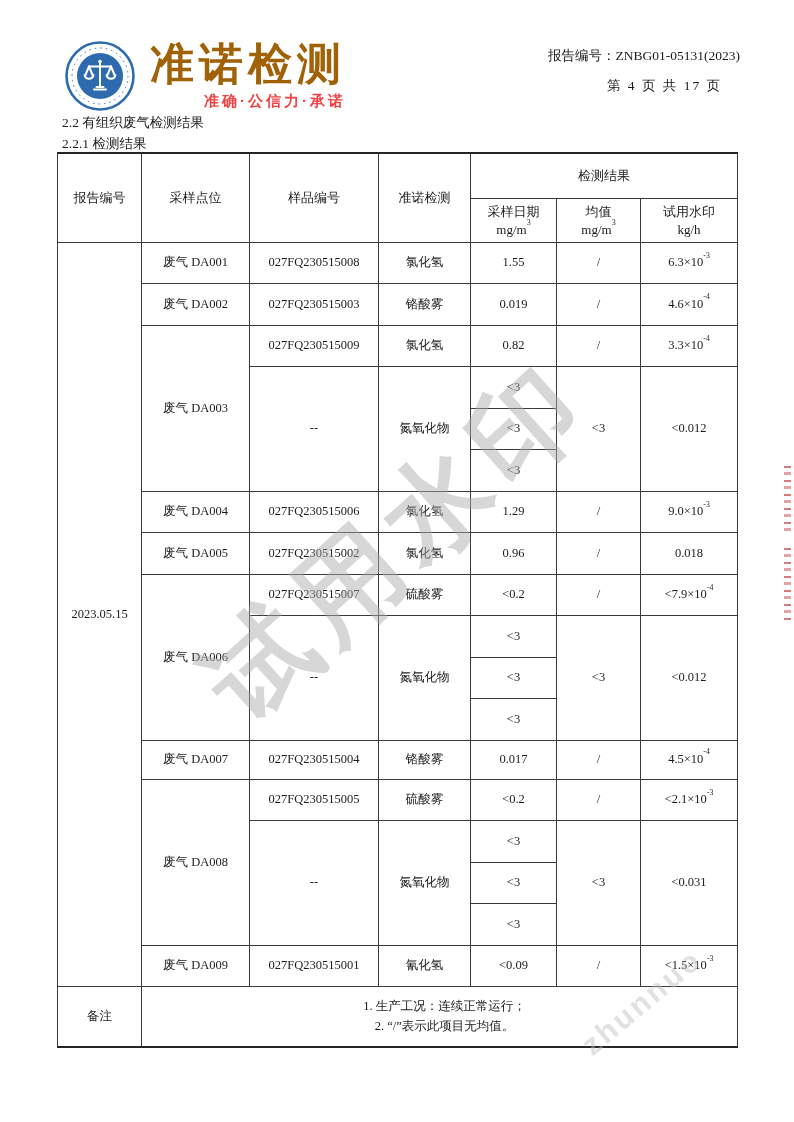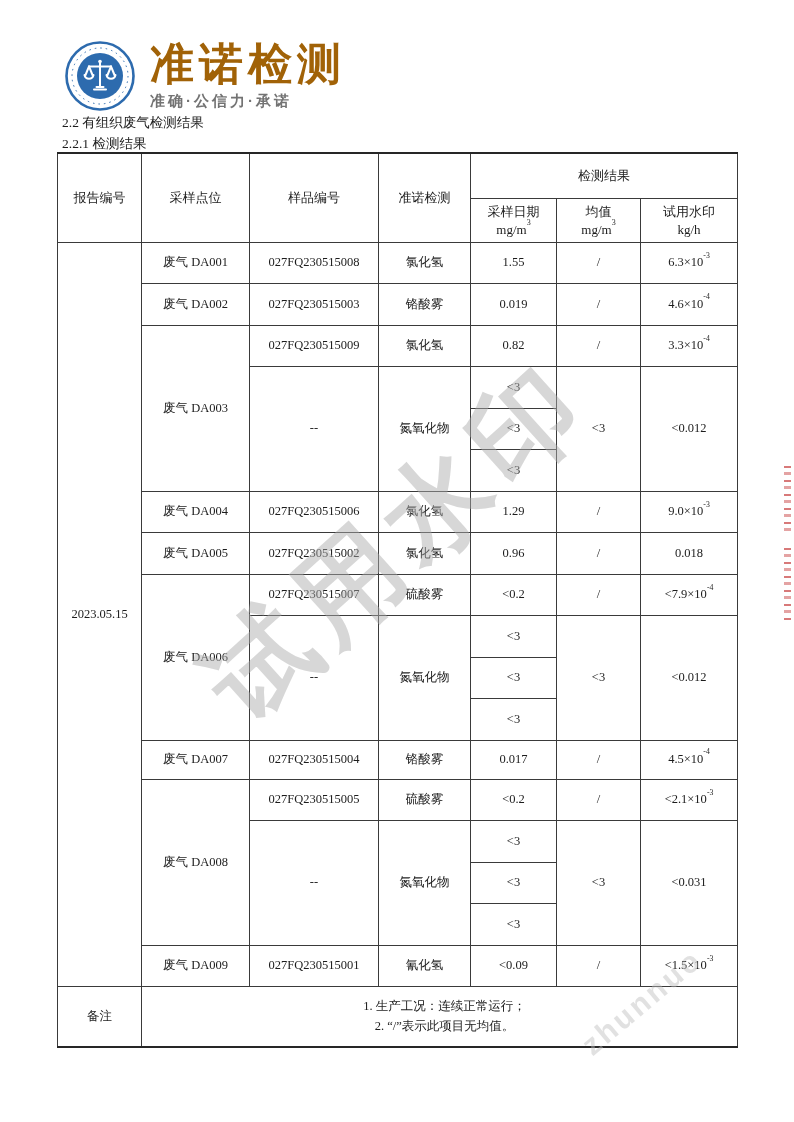--- a/index.html
+++ b/index.html
@@ -11,21 +11,21 @@
   
   .logo-wrap{position:absolute;left:64px;top:40px;display:flex;align-items:center;gap:14px;}
   .badge{width:72px;height:72px;flex:0 0 auto;}
   .brand-block{display:flex;flex-direction:column;}
   .brand-name{
     font-family:"Liberation Sans","DejaVu Sans",sans-serif;
     font-size:44px;font-weight:700;color:#a16207;letter-spacing:5px;line-height:1.05;
   }
   .brand-tagline{
     font-family:"Liberation Sans","DejaVu Sans",sans-serif;
-    font-size:15px;font-weight:700;color:#737373;letter-spacing:3px;margin-top:5px;
+    font-size:15px;font-weight:700;color:#ef4444;letter-spacing:3px;margin-top:5px;text-align:right;
   }
   .report-meta{position:absolute;right:54px;top:48px;text-align:right;font-size:13.5px;line-height:1.2;}
   .report-no{white-space:nowrap;}
   .page-info{margin-top:14px;margin-right:18px;letter-spacing:2px;}
   
   .sect{position:absolute;left:62px;top:112px;font-size:13.5px;font-weight:400;line-height:21px;}
   
   .t{
     position:absolute;left:57px;top:152px;width:680px;
     border-collapse:collapse;table-layout:fixed;
@@ -88,20 +88,24 @@
         <line x1="30" y1="49.5" x2="42" y2="49.5"></line>
         <line x1="32.5" y1="47" x2="39.5" y2="47"></line>
       </g>
     </svg>
     <div class="brand-block">
       <div class="brand-name">准诺检测</div>
       <div class="brand-tagline">准确·公信力·承诺</div>
     </div>
   </div>
 
+  <div class="report-meta">
+    <div class="report-no"><span>报告编号：</span><span>ZNBG01-05131(2023)</span></div>
+    <div class="page-info">第 4 页 共 17 页</div>
+  </div>
 
   <div class="sect">
     <div>2.2 有组织废气检测结果</div>
     <div>2.2.1 检测结果</div>
   </div>
 
   <table class="t">
     <colgroup>
       <col style="width:84px">
         <col style="width:108px">

